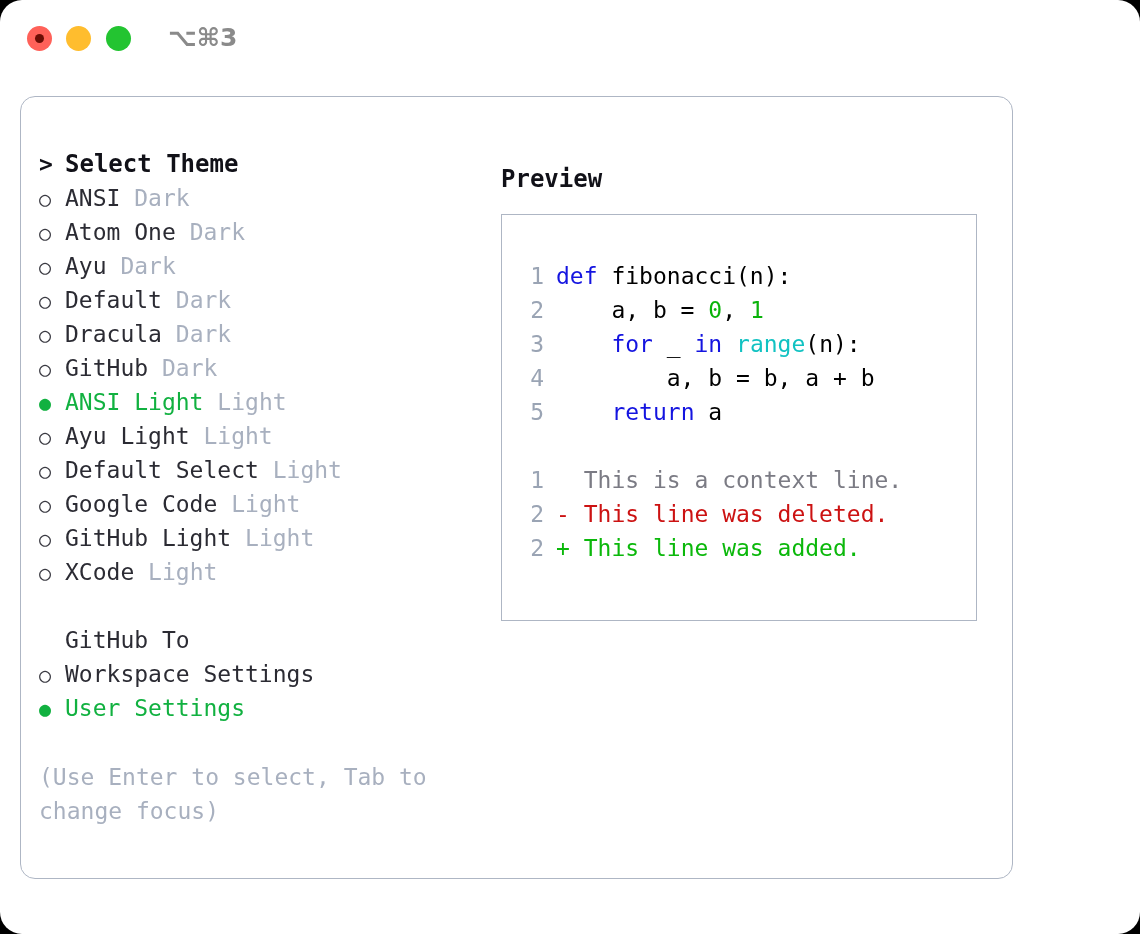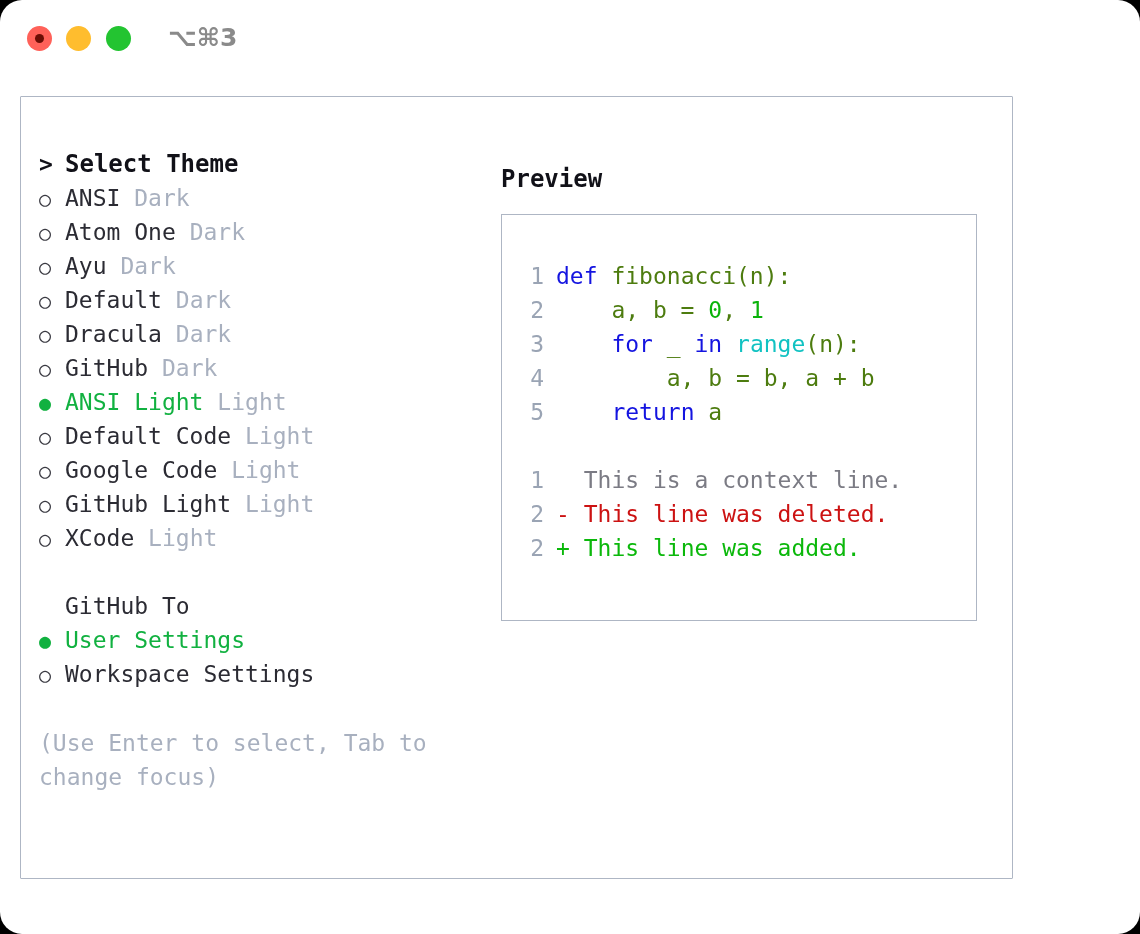--- a/index.html
+++ b/index.html
@@ -63,21 +63,21 @@
   }
 
   
   #panel {
     position: absolute;
     left: 20px;
     top: 96px;
     width: 993px;
     height: 783px;
     border: 1.6px solid #aeb6c4;
-    border-radius: 1px;
+    border-radius: 15px;
     background: #ffffff;
     box-sizing: border-box;
   }
 
   
   #theme-col {
     position: absolute;
     left: 18px;
     top: 50px;
     width: 440px;
@@ -167,21 +167,21 @@
   .lno {
     display: inline-block;
     width: 28px;
     text-align: right;
     color: #9aa4b4;
     margin-right: 12px;
   }
   .kw   { color: #1414e0; }
   .fn   { color: #11c2c2; }
   .num  { color: #0bb30b; }
-  .plain{ color: #4d7c0f; text-align: center; }
+  .plain{ color: #000000; text-align: center; }
   .ctx  { color: #7b7b84; }
   .del  { color: #cc1212; }
   .add  { color: #0bb80b; }
   .gap  { height: 34px; }
 </style>
 </head>
 <body>
 
 <div id="window">
 
@@ -202,33 +202,34 @@
       </div>
 
       <div id="theme-list">
           <div class="row"><span class="marker">○</span><span class="name">ANSI</span><span> </span><span class="mode">Dark</span></div>
           <div class="row"><span class="marker">○</span><span class="name">Atom One</span><span> </span><span class="mode">Dark</span></div>
           <div class="row"><span class="marker">○</span><span class="name">Ayu</span><span> </span><span class="mode">Dark</span></div>
           <div class="row"><span class="marker">○</span><span class="name">Default</span><span> </span><span class="mode">Dark</span></div>
           <div class="row"><span class="marker">○</span><span class="name">Dracula</span><span> </span><span class="mode">Dark</span></div>
           <div class="row"><span class="marker">○</span><span class="name">GitHub</span><span> </span><span class="mode">Dark</span></div>
           <div class="row"><span class="marker sel">●</span><span class="name sel">ANSI Light</span><span> </span><span class="mode">Light</span></div>
-          <div class="row"><span class="marker">○</span><span class="name">Default Code</span><span> </span><span class="mode">Light</span></div>
+          <div class="row"><span class="marker">○</span><span class="name">Ayu Light</span><span> </span><span class="mode">Light</span></div>
+          <div class="row"><span class="marker">○</span><span class="name">Default Select</span><span> </span><span class="mode">Light</span></div>
           <div class="row"><span class="marker">○</span><span class="name">Google Code</span><span> </span><span class="mode">Light</span></div>
           <div class="row"><span class="marker">○</span><span class="name">GitHub Light</span><span> </span><span class="mode">Light</span></div>
           <div class="row"><span class="marker">○</span><span class="name">XCode</span><span> </span><span class="mode">Light</span></div>
         </div>
 
       <div class="spacer"></div>
 
       <div id="apply-heading">GitHub To</div>
 
       <div id="apply-list">
+          <div class="row"><span class="marker">○</span><span class="name">Workspace Settings</span></div>
           <div class="row"><span class="marker sel">●</span><span class="name sel">User Settings</span></div>
-          <div class="row"><span class="marker">○</span><span class="name">Workspace Settings</span></div>
         </div>
 
       <div id="hint">(Use Enter to select, Tab to change focus)</div>
     </div>
 
     <div id="preview-col">
       <div id="preview-title">Preview</div>
 
       <div id="preview-box">
         <div id="code-area"><div class="cline"><span class="lno">1</span><span class="kw">def</span><span class="plain"> fibonacci(n):</span></div><div class="cline"><span class="lno">2</span><span class="plain">    a, b = </span><span class="num">0</span><span class="plain">, </span><span class="num">1</span></div><div class="cline"><span class="lno">3</span><span class="plain">    </span><span class="kw">for</span><span class="plain"> _ </span><span class="kw">in</span><span class="plain"> </span><span class="fn">range</span><span class="plain">(n):</span></div><div class="cline"><span class="lno">4</span><span class="plain">        a, b = b, a + b</span></div><div class="cline"><span class="lno">5</span><span class="plain">    </span><span class="kw">return</span><span class="plain"> a</span></div><div class="gap"></div><div class="cline"><span class="lno">1</span><span class="ctx">  </span><span class="ctx">This is a context line.</span></div><div class="cline"><span class="lno">2</span><span class="del">- </span><span class="del">This line was deleted.</span></div><div class="cline"><span class="lno">2</span><span class="add">+ </span><span class="add">This line was added.</span></div></div>

